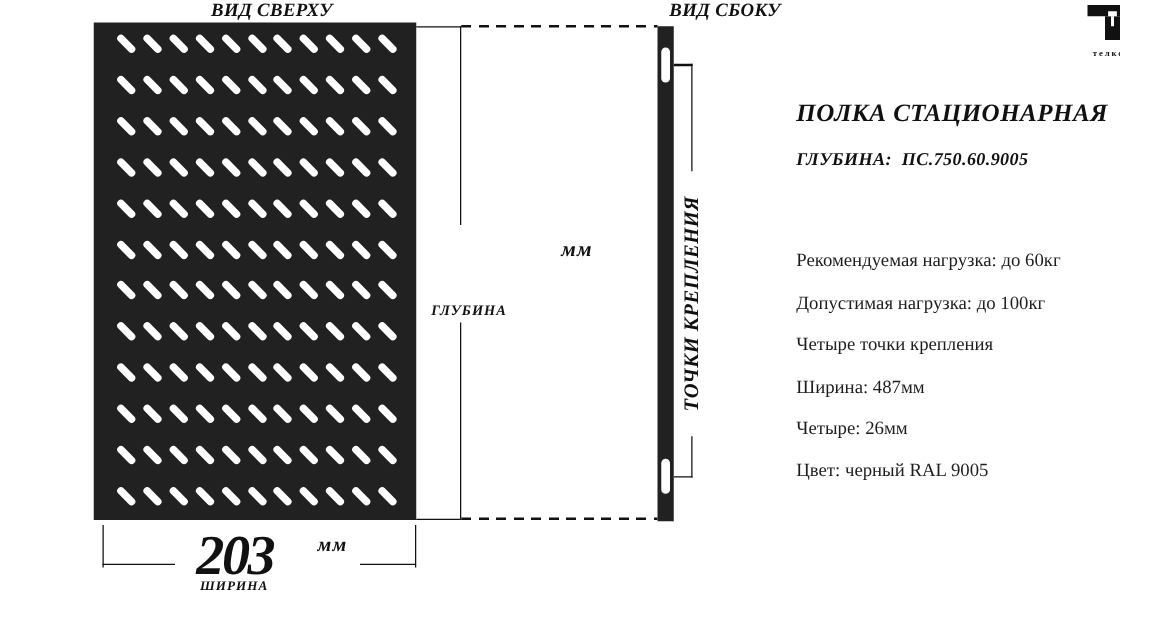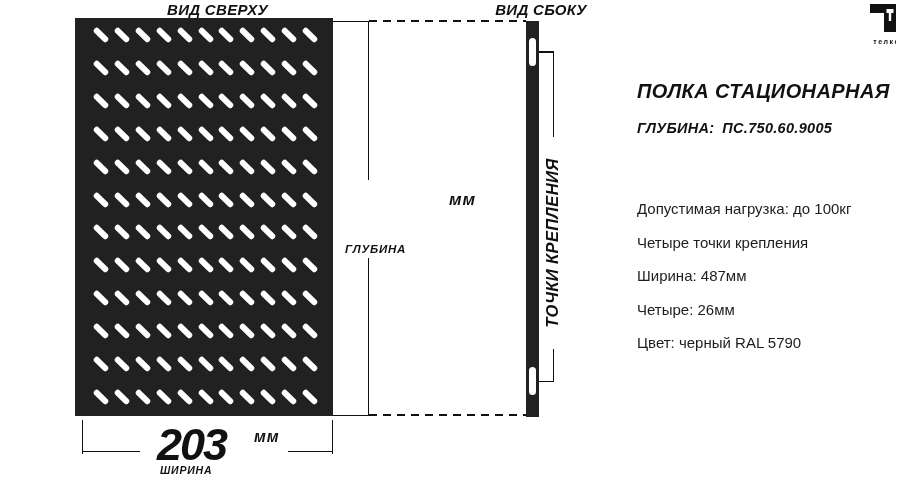--- a/index.html
+++ b/index.html
@@ -1,20 +1,20 @@
 <!DOCTYPE html>
 <html style="--panel: #212121; --ink: #111111; --bg: #ffffff;"><head>
 <meta charset="utf-8">
 <style>
   * { margin: 0; padding: 0; box-sizing: border-box; }
   html, body { background: #fff; }
   body { font-family: "Liberation Sans", sans-serif; color: var(--ink, #111); }
   #stage {
     position: relative; width: 896px; height: 500px;
-    background: var(--bg, #fff); overflow: hidden;
+    background: var(--bg, #fff); overflow: hidden; font-family: Liberation Serif, serif;
   }
   .abs { position: absolute; }
 
   
   .view-title {
     font-size: 15px; font-weight: bold; font-style: italic;
     text-align: center; letter-spacing: .3px; color: var(--ink, #111);
   }
 
   
@@ -98,21 +98,21 @@
     font-size: 7px; letter-spacing: 1.5px; font-weight: bold;
     color: var(--ink, #111); margin-top: 1px;
   }
 </style>
 </head>
 <body>
 
 <div id="stage">
 
   <div class="abs view-title" style="left:150px; top:1px; width:135px;">ВИД СВЕРХУ</div>
-  <div class="abs view-title" style="left:491px; top:1px; width:100px;">ВИД СБОКУ</div>
+  <div class="abs view-title" style="left:530px; top:1px; width:100px;">ВИД СБОКУ</div>
 
   <div id="top-panel" class="abs">
     <div>
         <div class="slot" style="left: 17px; top: 14px; background: rgb(255, 255, 255);"></div>
         <div class="slot" style="left: 37.9px; top: 14px; background: rgb(255, 255, 255);"></div>
         <div class="slot" style="left: 58.8px; top: 14px; background: rgb(255, 255, 255);"></div>
         <div class="slot" style="left: 79.7px; top: 14px; background: rgb(255, 255, 255);"></div>
         <div class="slot" style="left: 100.6px; top: 14px; background: rgb(255, 255, 255);"></div>
         <div class="slot" style="left: 121.5px; top: 14px; background: rgb(255, 255, 255);"></div>
         <div class="slot" style="left: 142.4px; top: 14px; background: rgb(255, 255, 255);"></div>
@@ -271,25 +271,26 @@
   <div class="abs hline" style="left:288px; top:450.5px; width:44px;"></div>
   <div id="width-number" class="abs dim-number">203</div>
   <div id="width-unit" class="abs dim-unit">мм</div>
   <div id="width-caption" class="abs dim-caption">ШИРИНА</div>
 
   <div id="product-title" class="abs">ПОЛКА СТАЦИОНАРНАЯ</div>
   <div id="article-line" class="abs">
     <span>ГЛУБИНА:</span><span class="sep"></span><span>ПС.750.60.9005</span>
   </div>
   <div id="spec-list" class="abs">
+      <div class="spec-item">Рекомендуемая нагрузка: до 60кг</div>
       <div class="spec-item">Допустимая нагрузка: до 100кг</div>
       <div class="spec-item">Четыре точки крепления</div>
       <div class="spec-item">Ширина: 487мм</div>
       <div class="spec-item">Четыре: 26мм</div>
-      <div class="spec-item">Цвет: черный RAL 5790</div>
+      <div class="spec-item">Цвет: черный RAL 9005</div>
     </div>
 
   <div id="brand-logo" class="abs">
     <svg width="46" height="30" viewBox="0 0 46 30">
       <rect x="3" y="1" width="40" height="9" fill="#111"></rect>
       <rect x="17" y="10" width="12" height="19" fill="#111"></rect>
       <rect x="19.5" y="6" width="7" height="4" fill="#fff"></rect>
       <rect x="21.8" y="10" width="2.4" height="8" fill="#fff"></rect>
     </svg>
     <div id="brand-name">телком</div>

